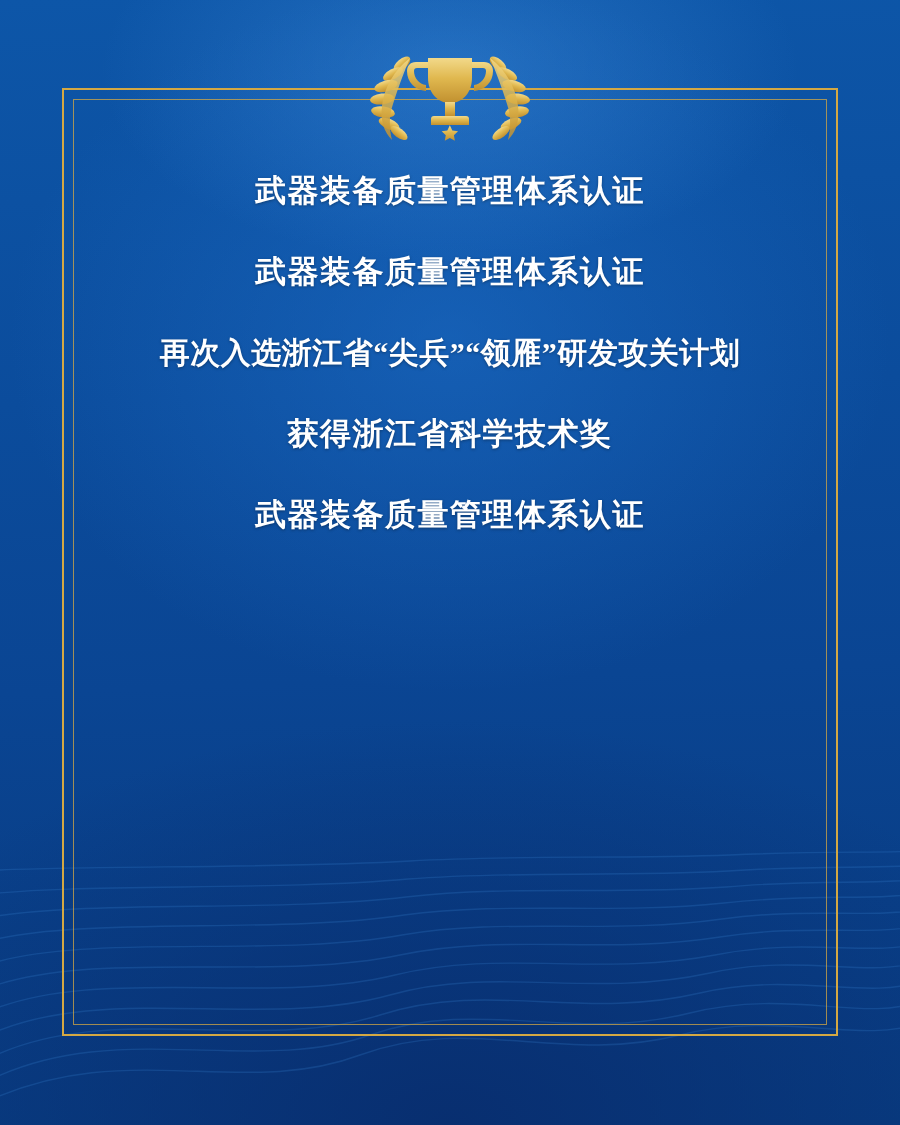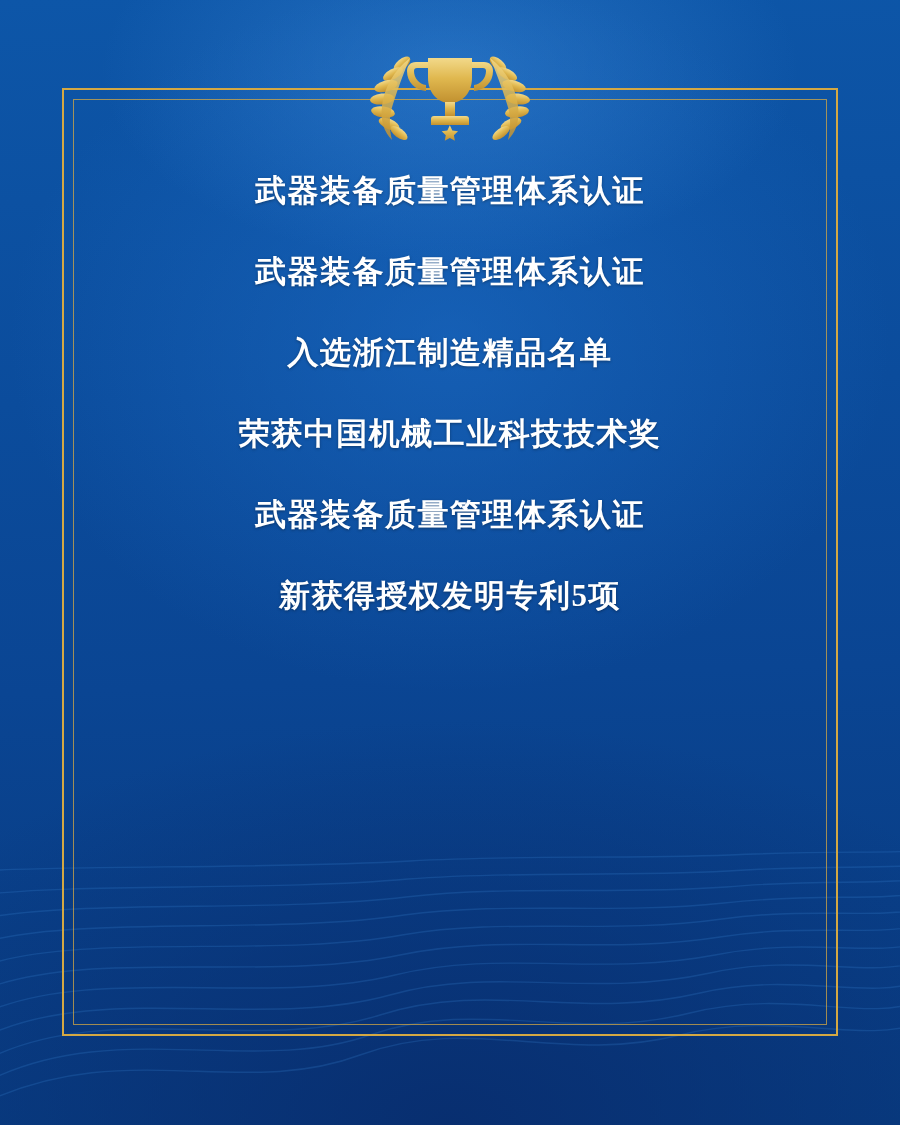--- a/index.html
+++ b/index.html
@@ -173,19 +173,18 @@
 
       <g fill="url(#gold)">
         <path d="M100,86 l3.2,6.6 l7.3,1 l-5.3,5.1 l1.3,7.2 l-6.5,-3.5 l-6.5,3.5 l1.3,-7.2 l-5.3,-5.1 l7.3,-1 z" transform="translate(0,-3) scale(0.78) translate(28,22)"></path>
       </g>
     </svg>
   </div>
 
   <div class="list">
     <div class="item">武器装备质量管理体系认证</div>
     <div class="item">武器装备质量管理体系认证</div>
-    <div class="item">入选浙江制造精品名单</div>
-    <div class="item">荣获中国机械工业科技技术奖</div>
+    <div class="item long">再次入选浙江省“尖兵”“领雁”研发攻关计划</div>
+    <div class="item">获得浙江省科学技术奖</div>
     <div class="item">武器装备质量管理体系认证</div>
-    <div class="item">新获得授权发明专利5项</div>
   </div>
 
 </div>
 
 </body></html>

